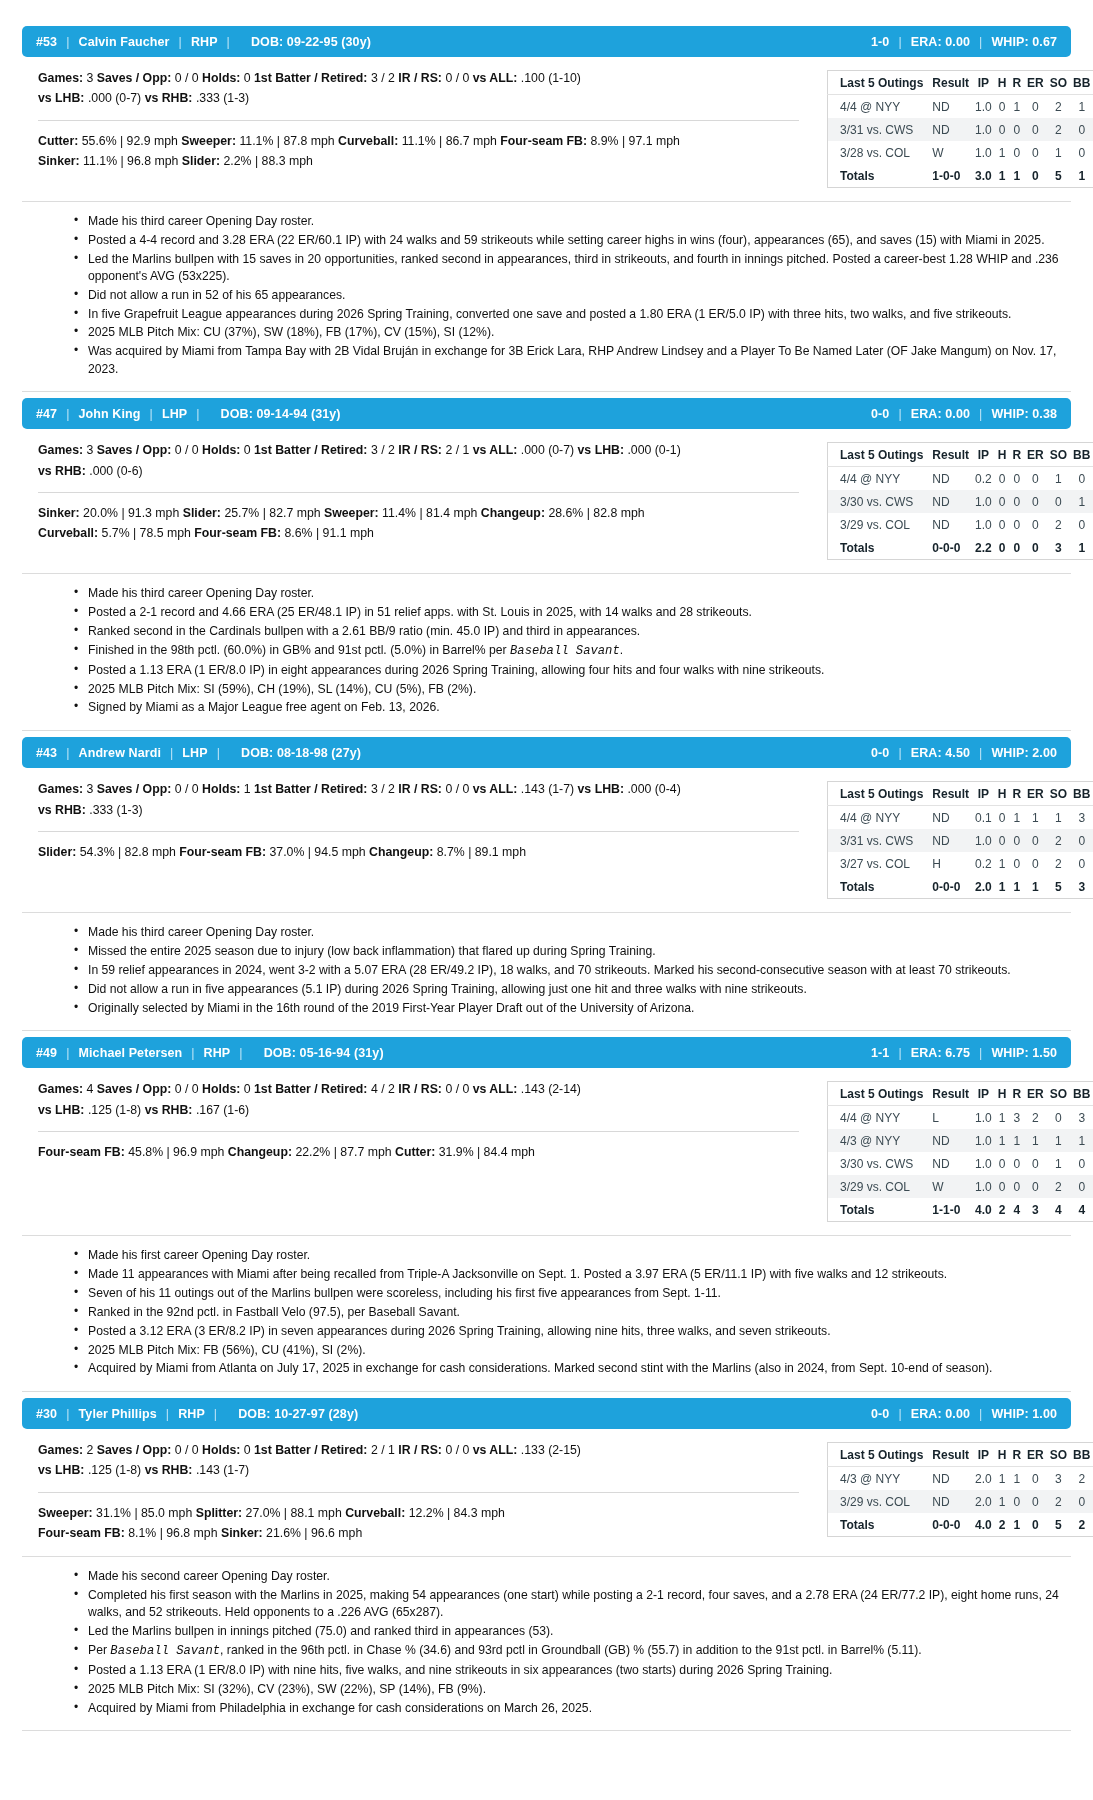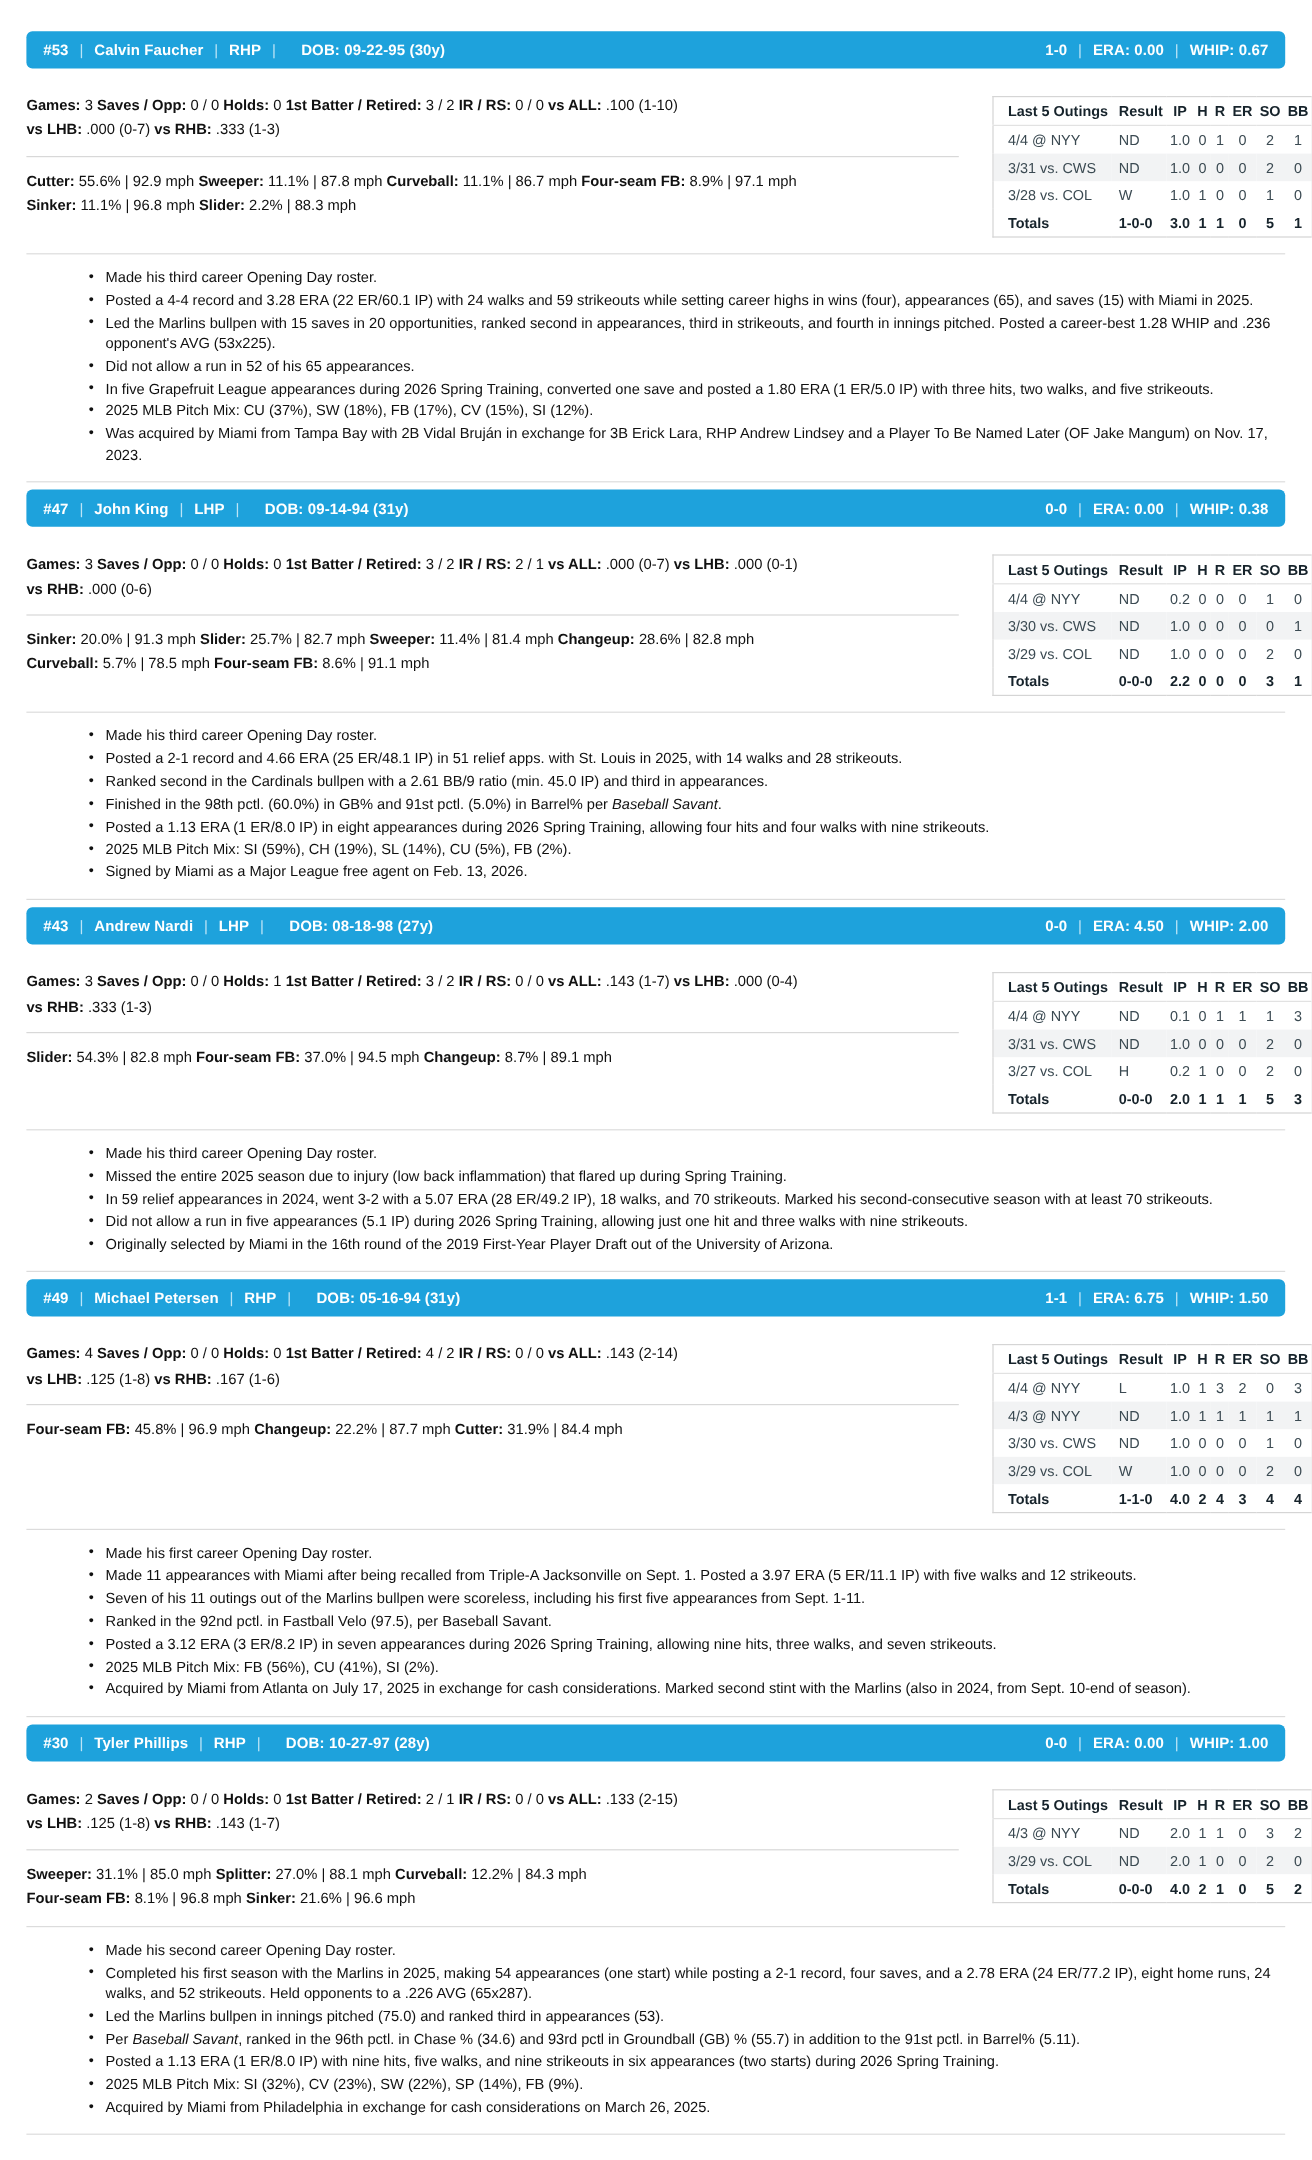--- a/index.html
+++ b/index.html
@@ -53,21 +53,22 @@
   .phead .num { font-weight: bold; }
   .phead .pname { font-weight: bold; }
   .phead .throws { font-weight: bold; }
   .phead .dob { font-weight: bold; margin-left: 12px; }
   .phead .rec { font-weight: bold; }
 
   
   .pbody {
     display: flex;
     align-items: flex-start;
-    padding-top: 21px;
+    padding-top: 11px;
+    margin-left: 16px;
   }
   .pleft {
     flex: 1 1 auto;
     min-width: 0;
     padding-right: 18px;
   }
   .pright {
     flex: 0 0 auto;
     width: 244px;
     padding-top: 2px;
@@ -159,21 +160,21 @@
     padding: 0 0 1.5px 14px;
   }
   ul.notes li::before {
     content: "•";
     position: absolute;
     left: 0;
     top: -1px;
     font-size: 12px;
     color: #111;
   }
-  ul.notes li i { font-style: italic; }
+  ul.notes li i { font-style: italic; font-family: Liberation Mono, monospace; }
   .block-end {
     border-bottom: 1px solid #dcdcdc;
     margin-top: 12px;
   }
 </style>
 </head>
 <body>
 
 <div class="page" id="page">
     <div class="player">

